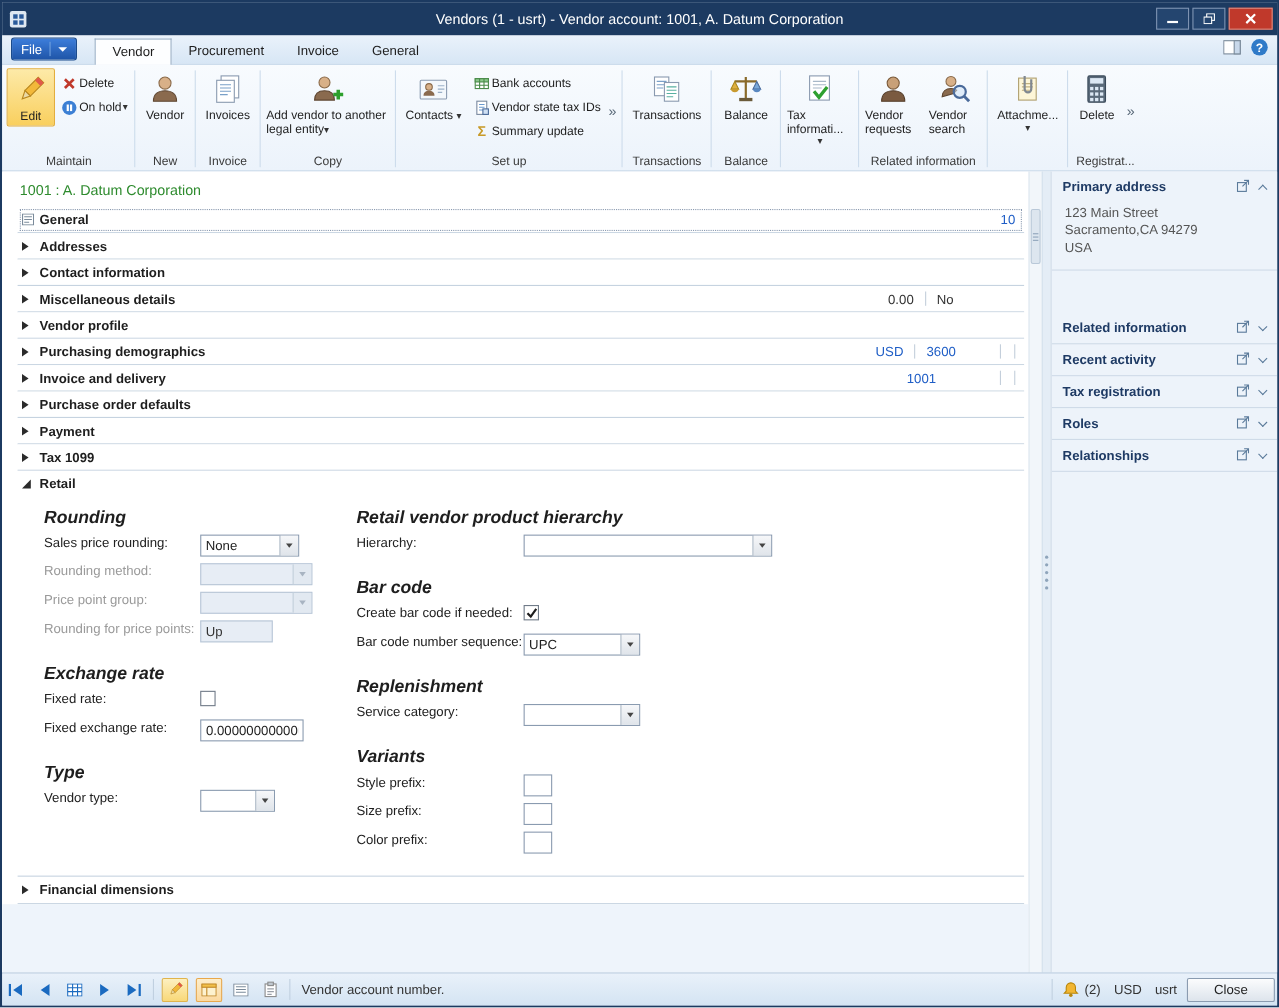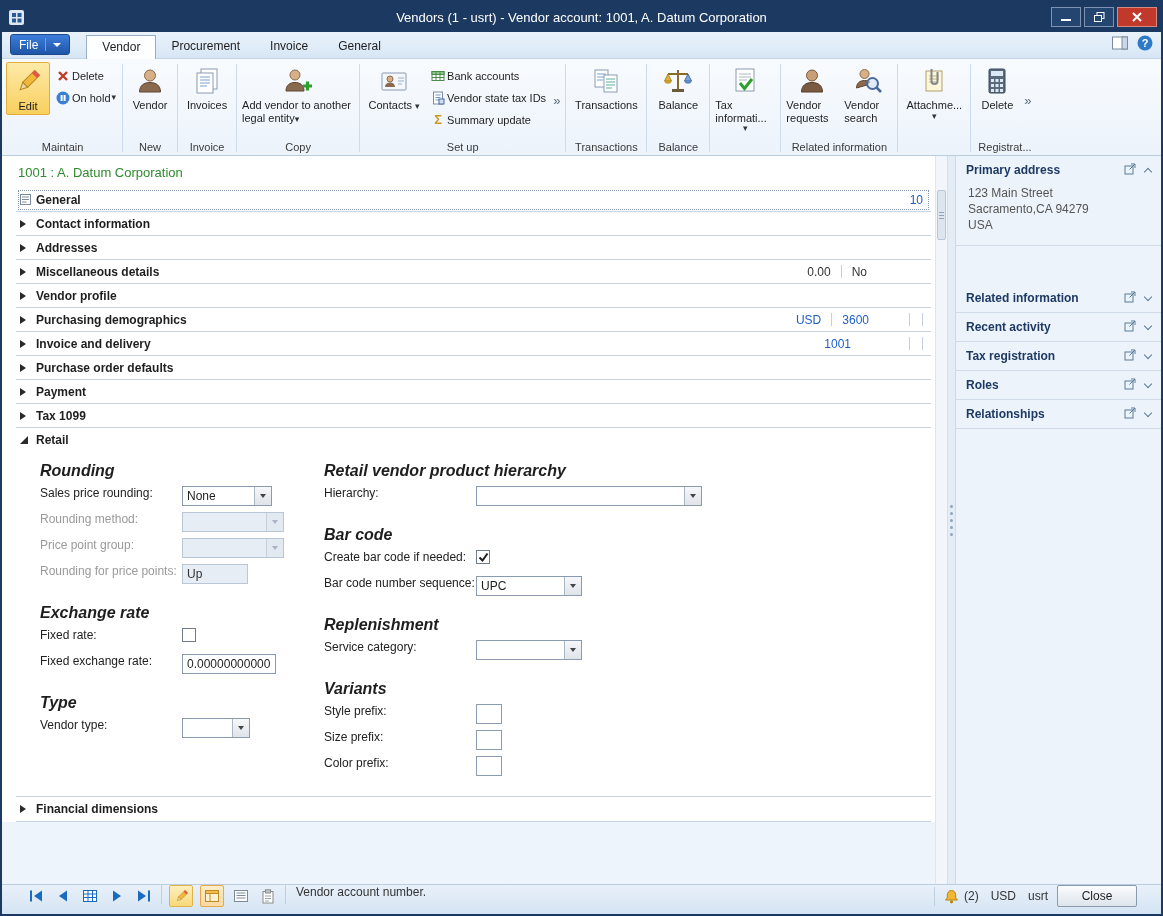--- a/index.html
+++ b/index.html
@@ -87,21 +87,21 @@
   .fb-sec{border-bottom:1px solid #cfdbe8;padding:7px 8px 6px 10px;}
   .fb-head{display:flex;align-items:flex-start;}
   .fb-title{font-weight:bold;color:#1e3a64;font-size:12px;flex:1;}
   .fb-ic{display:flex;gap:9px;align-items:center;padding-right:2px;}
   .chev{width:6px;height:6px;border-right:1.5px solid #5a7a9a;border-bottom:1.5px solid #5a7a9a;}
   .chev.down{transform:rotate(45deg);margin-top:-3px;}
   .chev.up{transform:rotate(-135deg);margin-top:3px;}
   .fb-lines{padding:8px 0 6px 2px;color:#555;font-size:12px;line-height:1.32;}
 
   
-  .statusbar{height:30px;flex:0 0 30px;background:linear-gradient(#e9f1fa,#d4e4f3);border-top:1px solid #b9cce0;display:flex;align-items:flex-start;padding:0 24px;gap:7px;}
+  .statusbar{height:30px;flex:0 0 30px;background:linear-gradient(#e9f1fa,#d4e4f3);border-top:1px solid #b9cce0;display:flex;align-items:center;padding:0 2px;gap:7px;}
   .sb-ic{display:flex;align-items:center;justify-content:center;width:20px;height:22px;}
   .sb-ic.hl{background:linear-gradient(#fdf0c0,#f8d878);border:1px solid #e0b44c;border-radius:2px;width:24px;}
   .sb-ic.hl2{background:linear-gradient(#fdeecb,#fbd9a0);border:1px solid #e8a84c;border-radius:2px;width:24px;}
   .sb-sep{width:1px;height:19px;background:#c0d0e0;}
   .sb-text{color:#333;margin-left:3px;font-size:12px;}
   .sb-right{margin-left:auto;display:flex;align-items:center;gap:9px;}
   .sb-count{color:#333;font-size:12px;margin-left:-5px;}
   .close-btn{height:22px;min-width:80px;border:1px solid #8a9bb0;background:linear-gradient(#fbfcfd,#dde4ec);display:flex;align-items:center;justify-content:center;font-size:12px;border-radius:2px;color:#1e1e1e;}
 </style>
 </head>
@@ -449,28 +449,28 @@
           <span class="ft-label">General</span>
           <span class="ft-summary">
               <span class="ft-link">10</span>
             </span>
         </div>
 
         <div class="ft-row">
           <span class="ft-arrow">
               <i class="tri-r"></i>
             </span>
+          <span class="ft-label">Addresses</span>
+        </div>
+
+        <div class="ft-row">
+          <span class="ft-arrow">
+              <i class="tri-r"></i>
+            </span>
           <span class="ft-label">Contact information</span>
-        </div>
-
-        <div class="ft-row">
-          <span class="ft-arrow">
-              <i class="tri-r"></i>
-            </span>
-          <span class="ft-label">Addresses</span>
         </div>
 
         <div class="ft-row">
           <span class="ft-arrow">
               <i class="tri-r"></i>
             </span>
           <span class="ft-label">Miscellaneous details</span>
           <span class="ft-summary" style="padding-right:56px;">
             <span class="ft-val">0.00</span>
             <span class="ft-sep"></span>

